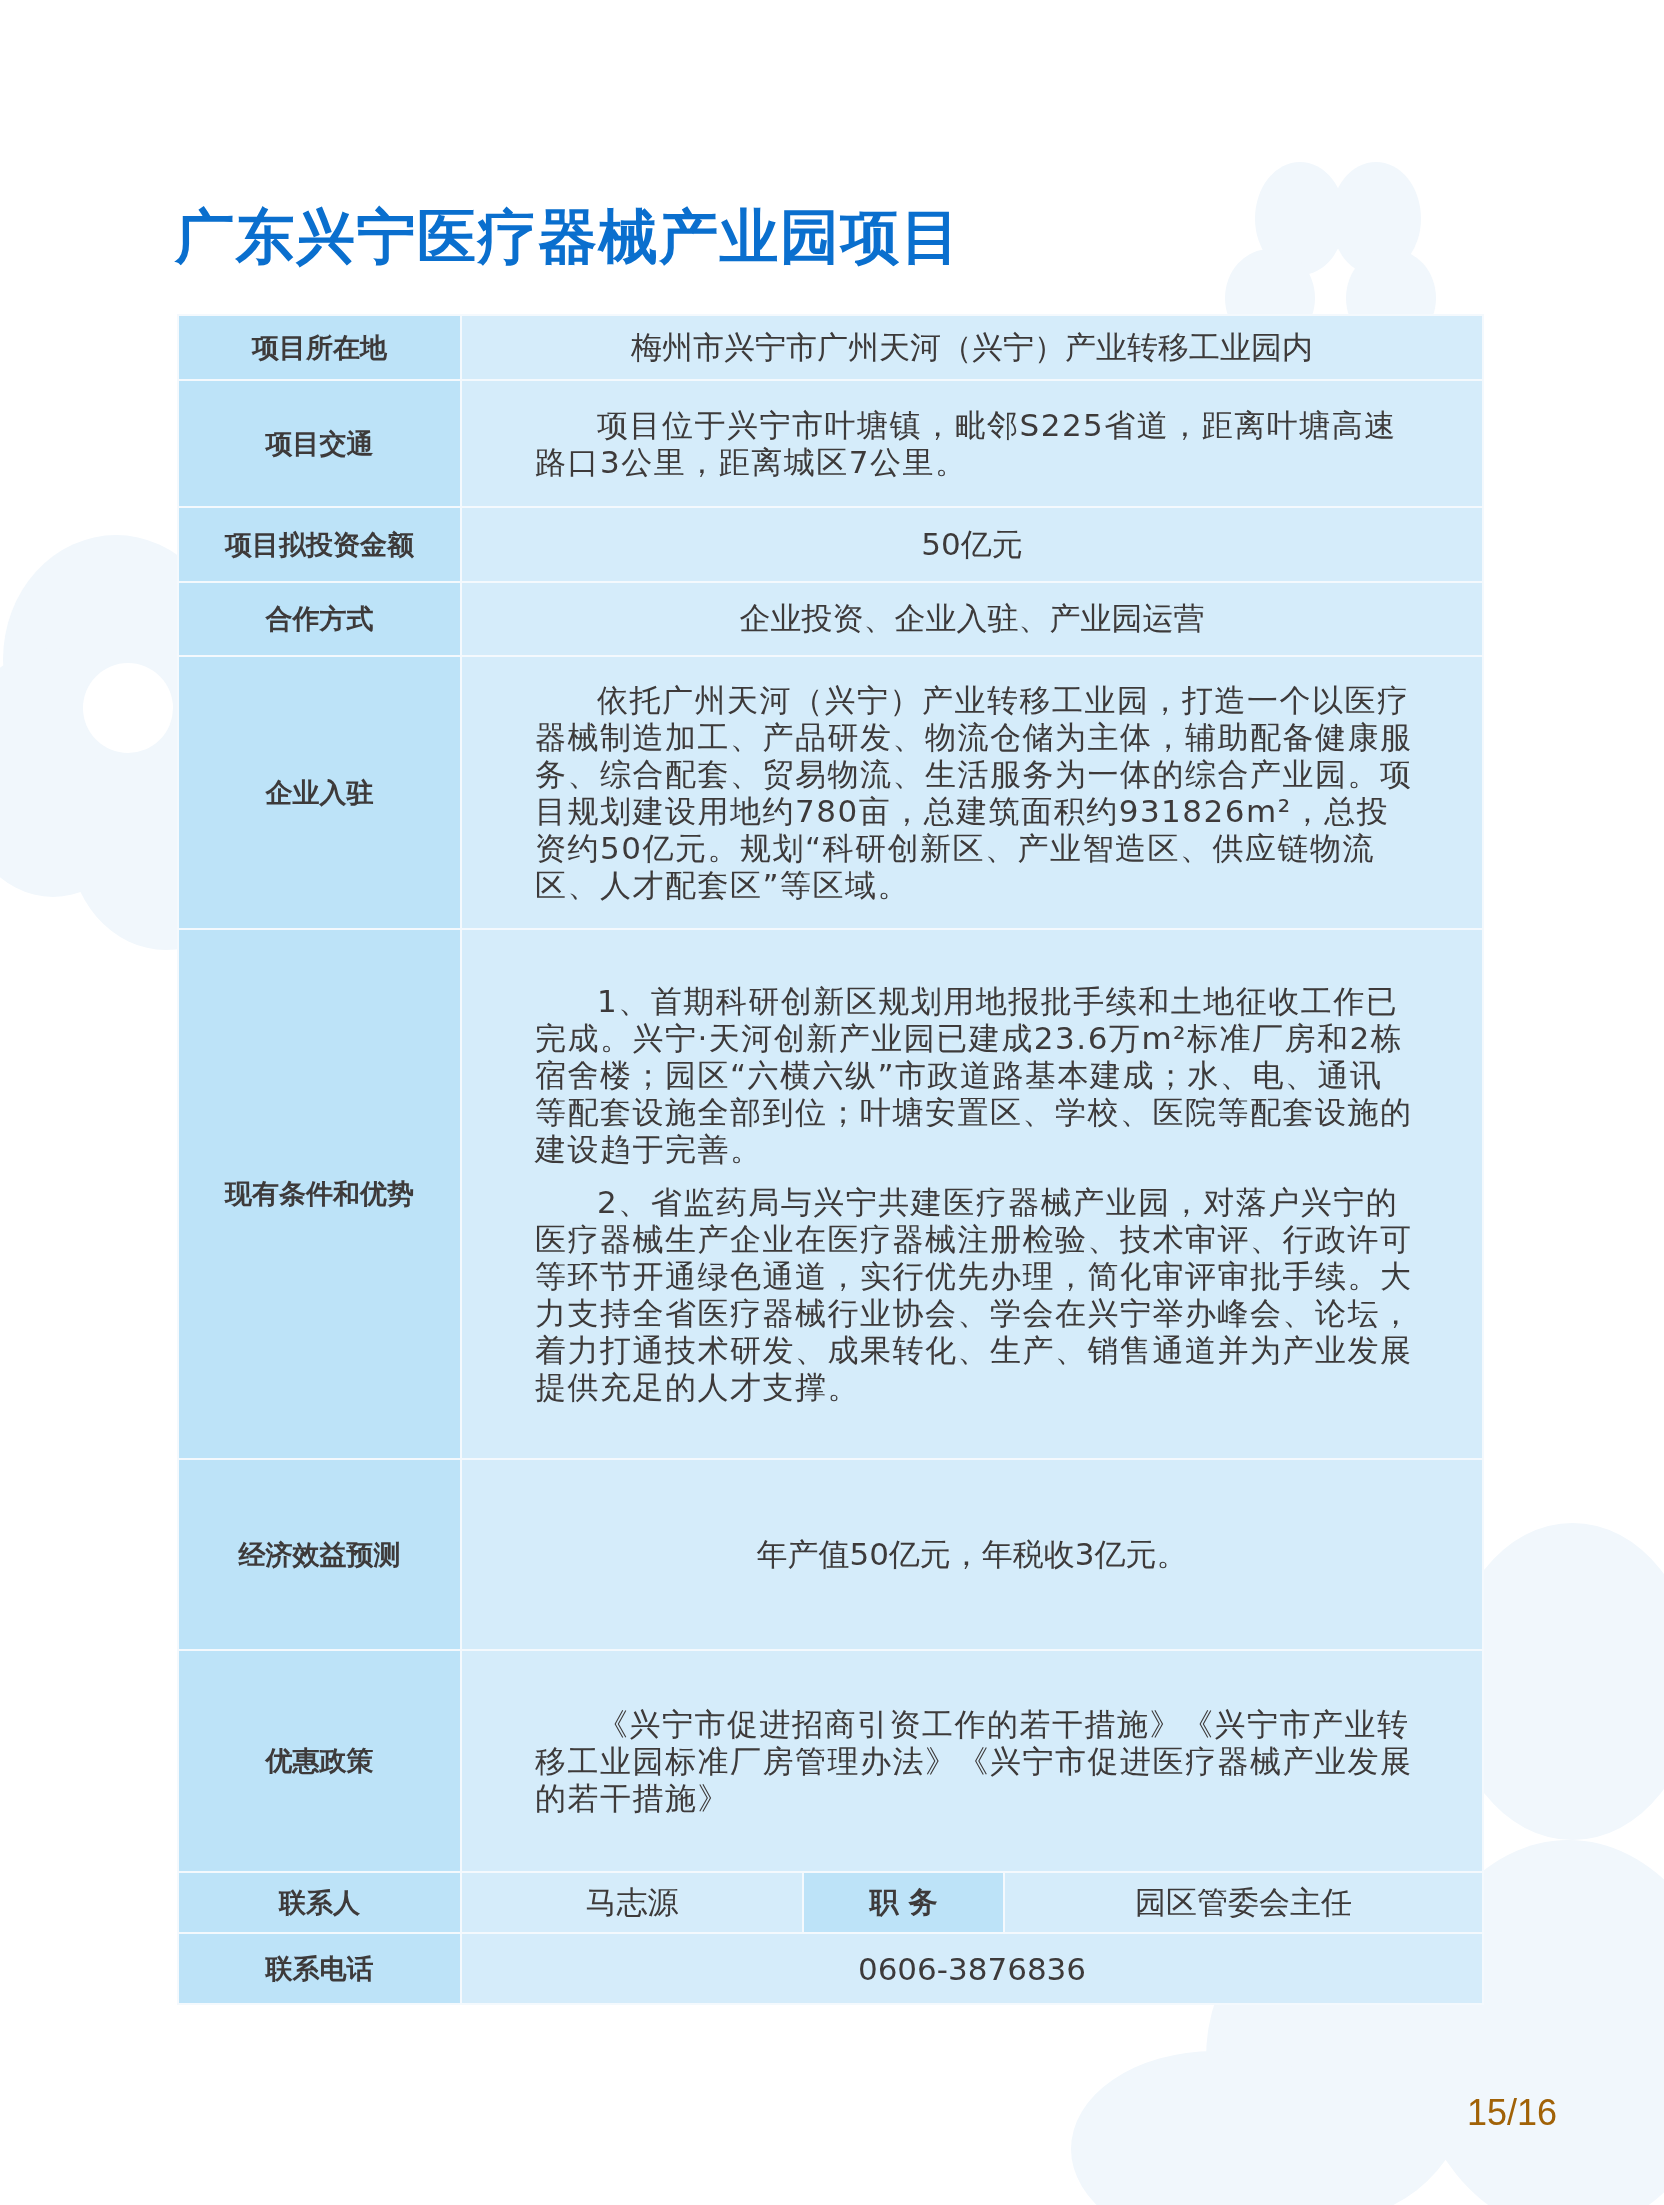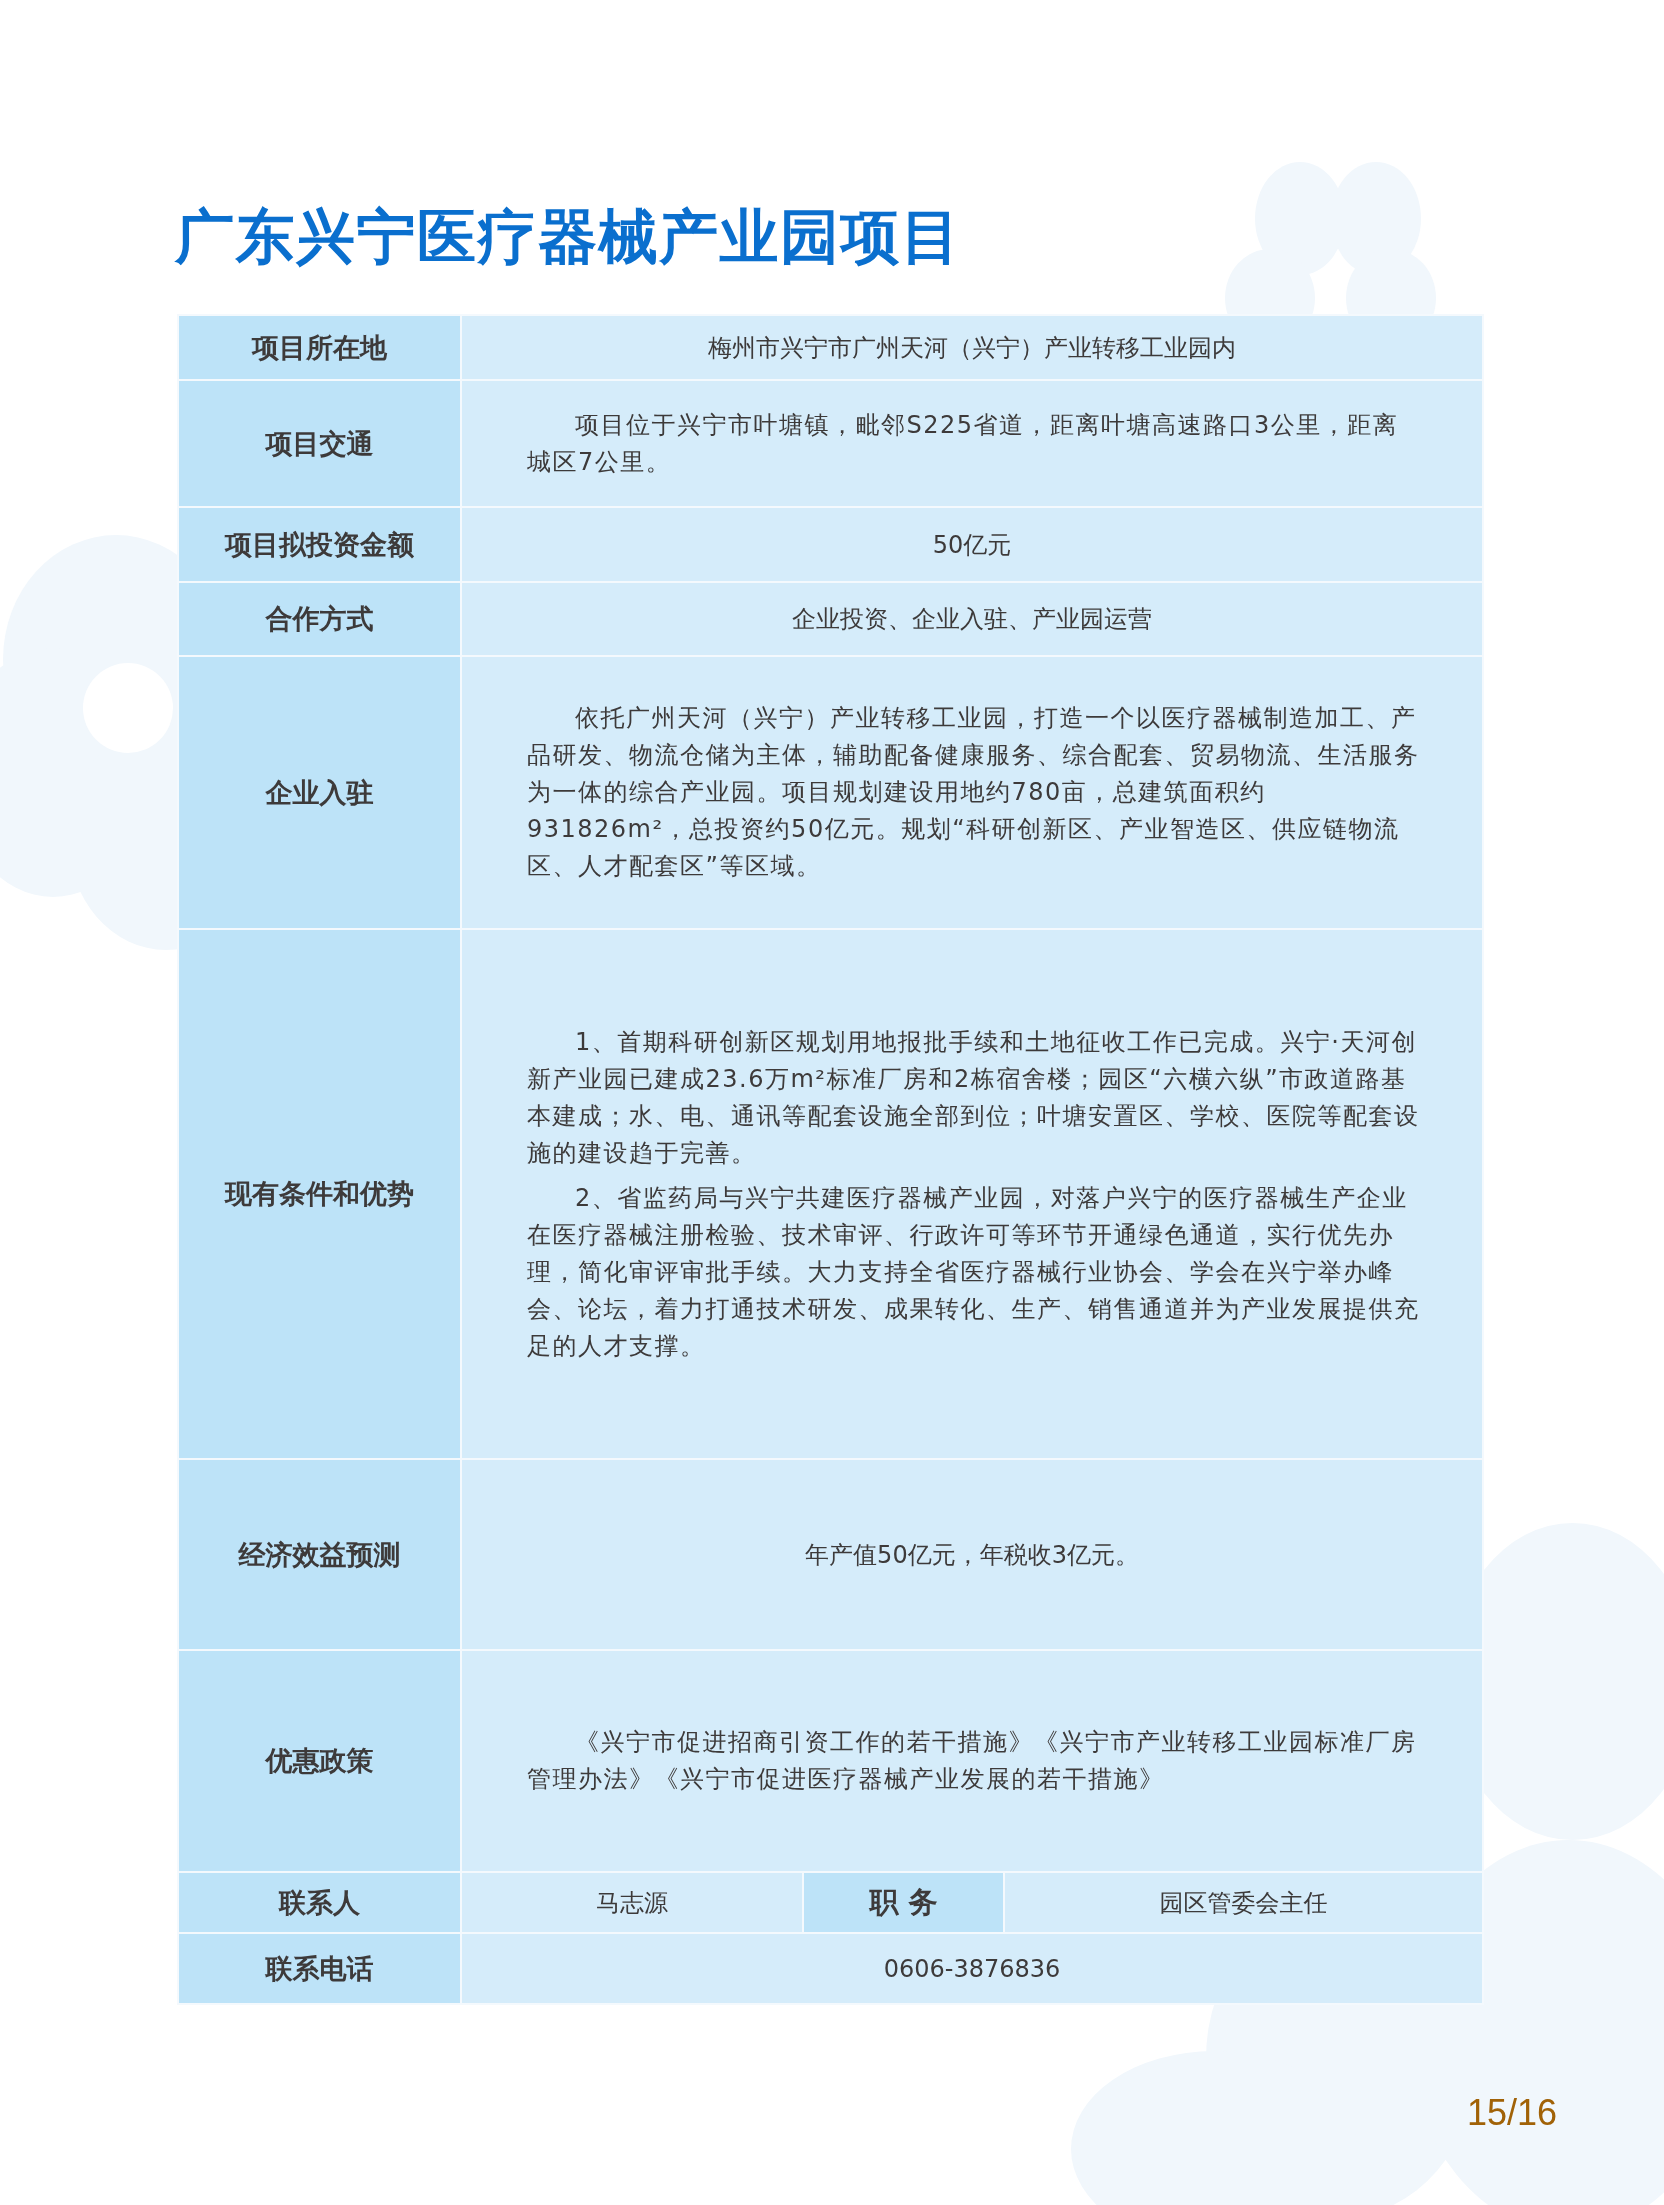--- a/index.html
+++ b/index.html
@@ -21,27 +21,27 @@
   }
   .info-table td {
     border:2.3px solid #f4f9fd; padding:0; vertical-align:middle;
     color:#3d3a3a;
   }
   .info-table td.lbl {
     background:#bde3f8; font-weight:bold; font-size:27px;
     text-align:center; color:#3d3a3a;
   }
   .info-table td.val {
-    background:#d5ecfa; font-size:24px; text-align:center;
+    background:#d5ecfa; font-size:31px; text-align:center;
   }
   .info-table td.para {
     text-align:left; padding:0 53px 0 57px; line-height:37px;
     letter-spacing:1.5px;
   }
-  .para p { margin:8px; text-indent:2em; }
+  .para p { margin:16px; text-indent:2em; }
   .phone { font-size:29px; }
   .page-num {
     position:absolute; left:1467px; top:2092px;
     font-size:36px; color:#a16207; z-index:2;
     font-family:"Liberation Sans",sans-serif;
   }
 </style>
 </head>
 <body>
 

